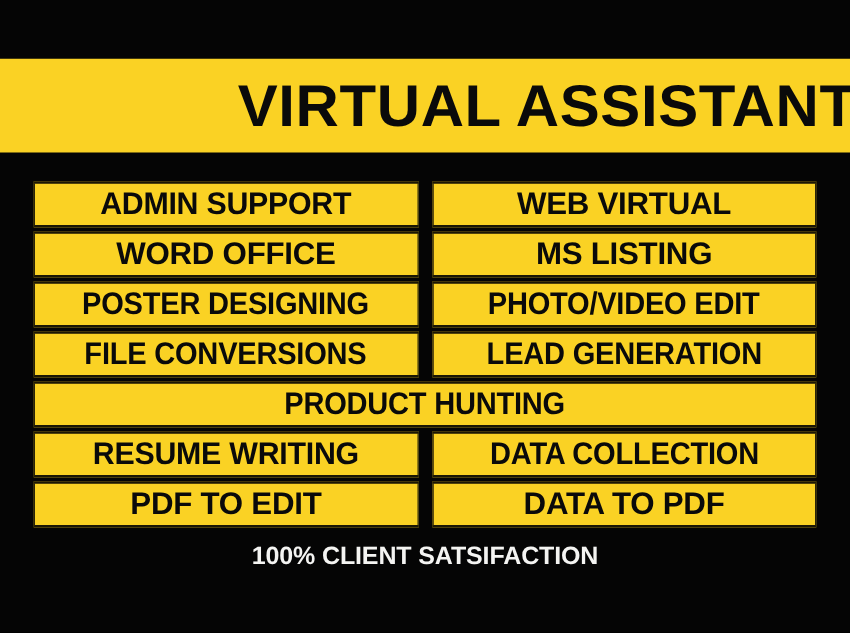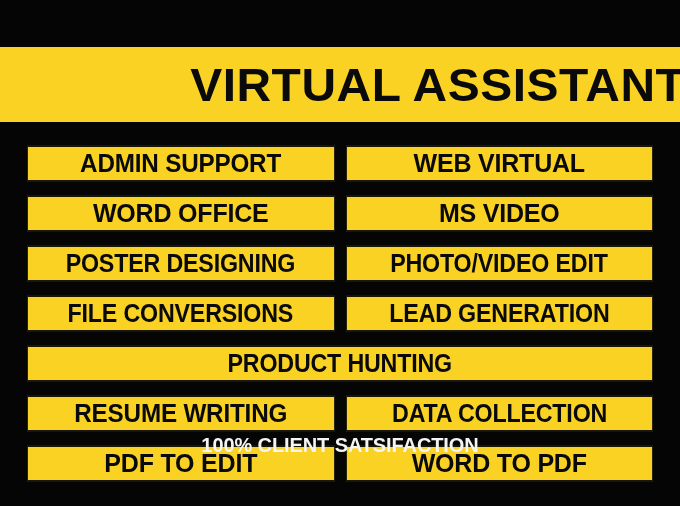--- a/index.html
+++ b/index.html
@@ -41,21 +41,21 @@
   }
 
   
   .grid {
     position: absolute;
     left: 27px;
     top: 145px;
     width: 626px;
     display: flex;
     flex-direction: column;
-    gap: 13px;
+    gap: 3px;
   }
   .grid-row {
     display: flex;
     gap: 11px;
     height: 37px;
   }
   .pill {
     flex: 1 1 0;
     min-width: 0;
     background: #FAD224;
@@ -128,21 +128,21 @@
       <div class="pill">
         <span class="pill-label">WEB VIRTUAL</span>
       </div>
     </div>
 
     <div class="grid-row">
       <div class="pill">
         <span class="pill-label">WORD OFFICE</span>
       </div>
       <div class="pill">
-        <span class="pill-label">MS VIDEO</span>
+        <span class="pill-label">MS LISTING</span>
       </div>
     </div>
 
     <div class="grid-row">
       <div class="pill">
         <span class="pill-label xlong">POSTER DESIGNING</span>
       </div>
       <div class="pill">
         <span class="pill-label xlong">PHOTO/VIDEO EDIT</span>
       </div>
@@ -170,21 +170,21 @@
       <div class="pill">
         <span class="pill-label xlong">DATA COLLECTION</span>
       </div>
     </div>
 
     <div class="grid-row">
       <div class="pill">
         <span class="pill-label">PDF TO EDIT</span>
       </div>
       <div class="pill">
-        <span class="pill-label">WORD TO PDF</span>
+        <span class="pill-label">DATA TO PDF</span>
       </div>
     </div>
 
   </div>
 
   <div class="footer">
     <div class="footer-text">100% CLIENT SATSIFACTION</div>
   </div>
 
 </div>

